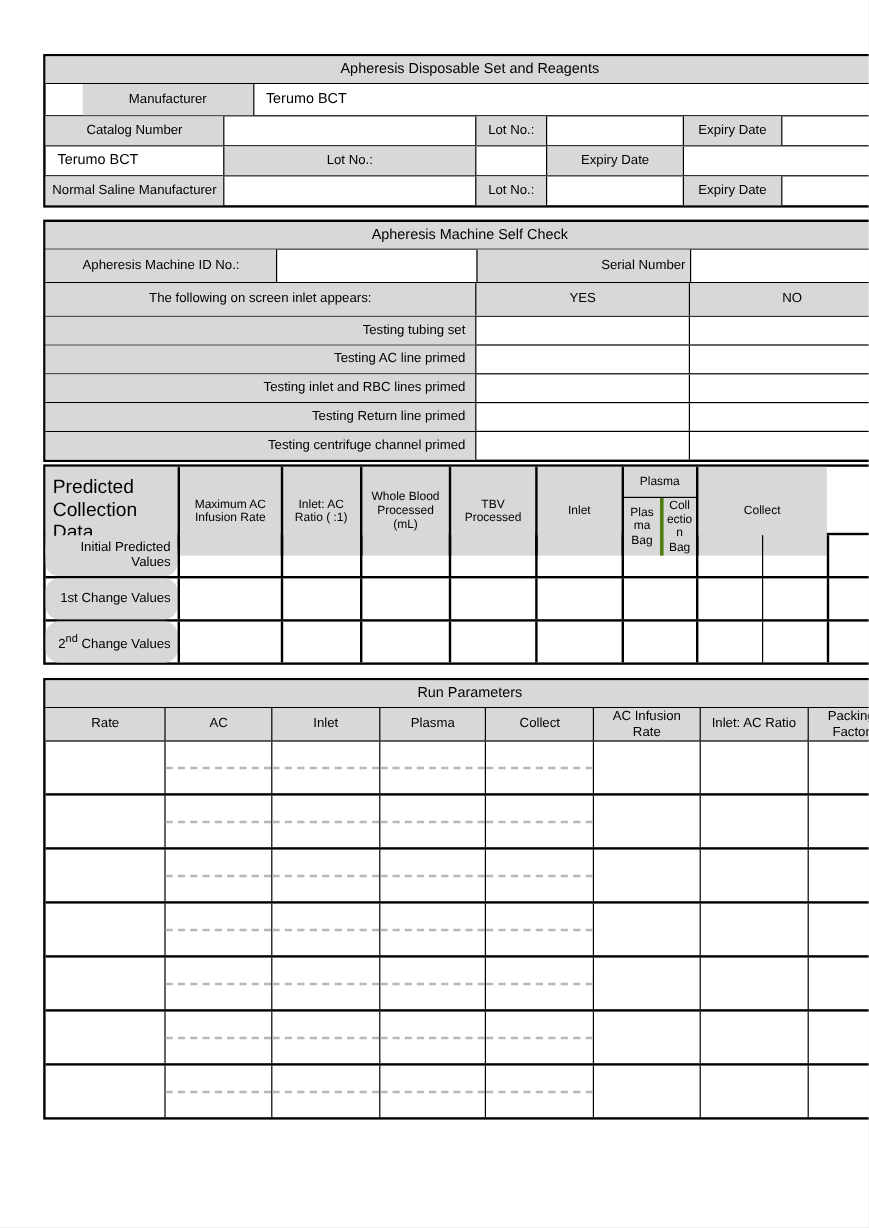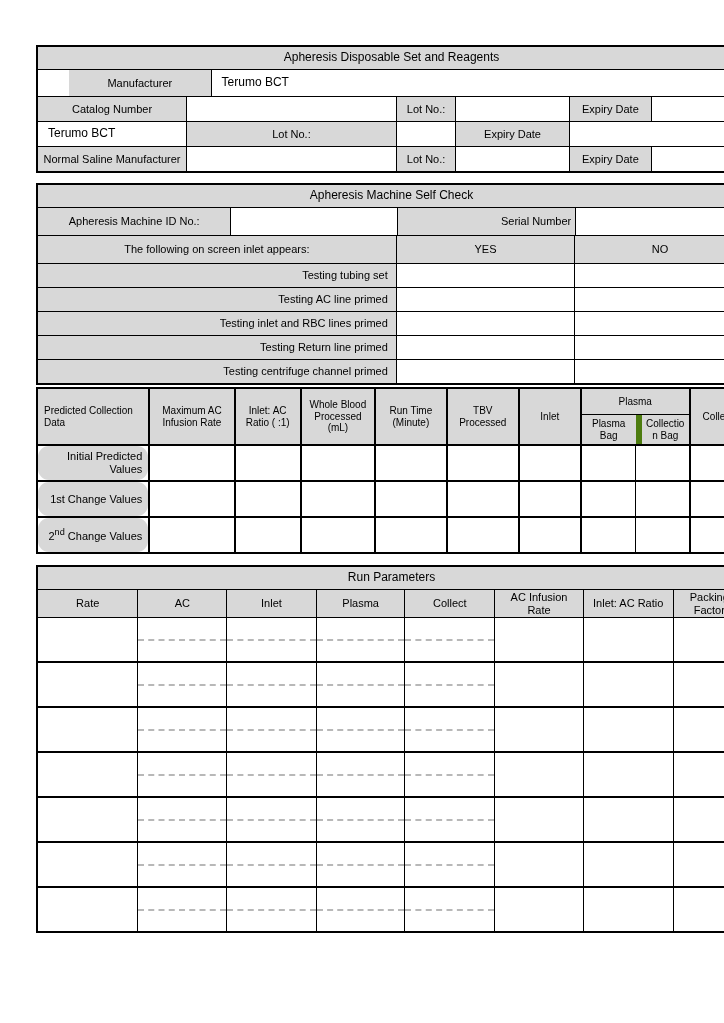--- a/index.html
+++ b/index.html
@@ -41,32 +41,32 @@
   .t2-3col   { grid-template-columns:331fr 165fr 158fr; }
   .t2-prompt { height:28px; }
   .t2-check  { height:24px; }
   .t2-check .cell.right { padding-right:8px; }
 
   
   .t3 .row  { border-top:2px solid #000; }
   .t3 .cell { border-left:2px solid #000; }
   .t3-head  { grid-template-columns:102fr 79fr 61fr 69fr 66fr 67fr 57fr 101fr 52fr; height:55px; }
   .t3-head .cell { font-size:10px; }
-  .t3-head .corner { font-size:10px; padding-left:6px; }
+  .t3-head .corner { font-size:16px; padding-left:6px; }
   .t3-row   { grid-template-columns:102fr 79fr 61fr 69fr 66fr 67fr 57fr 51fr 50fr 52fr; height:36px; }
   .t3-row .cell:nth-child(9) { border-left-width:1px; }
   .t3-row .cell.right { padding-right:6px;border-radius:11px; }
   .pgroup { padding:0; display:flex; flex-direction:column; align-items:stretch; }
   .pg-top { height:26px; border-bottom:1px solid #000; display:flex; align-items:center; justify-content:center; }
   .pg-sub { flex:1; display:grid; grid-template-columns:51fr 50fr; }
   .pg-sub > div {
     display:flex; align-items:center; justify-content:center; text-align:center;
     padding:1px 2px; line-height:1.15; overflow-wrap:anywhere; min-width:0;
   }
-  .pg-sub > div + div { border-left:6px solid #4d7c0f; }
+  .pg-sub > div + div { border-left:3px solid #4d7c0f; }
 
   
   .t4-row  { grid-template-columns:92fr 82fr 83fr 82fr 83fr 82fr 83fr 67fr; }
   .t4-head { height:27px; }
   .t4-body { height:45px; border-top:2px solid #000 !important; }
   .dash { position:relative; }
   .dash::after {
     content:""; position:absolute; left:0; right:0; top:50%; margin-top:-1px;
     border-top:2px dashed #b8b8b8;
   }
@@ -151,21 +151,20 @@
         <div class="cell"></div>
       </div>
     </div>
 
     <div class="tbl t3 gap11">
       <div class="row t3-head">
         <div class="cell gray left corner">Predicted Collection Data</div>
         <div class="cell gray">Maximum AC Infusion Rate</div>
         <div class="cell gray">Inlet: AC Ratio ( :1)</div>
         <div class="cell gray">Whole Blood Processed (mL)</div>
-        <div class="cell gray">Run Time (Minute)</div>
         <div class="cell gray">TBV Processed</div>
         <div class="cell gray">Inlet</div>
         <div class="cell gray pgroup">
           <div class="pg-top">Plasma</div>
           <div class="pg-sub">
             <div>Plasma Bag</div>
             <div>Collection Bag</div>
           </div>
         </div>
         <div class="cell gray">Collect</div>

